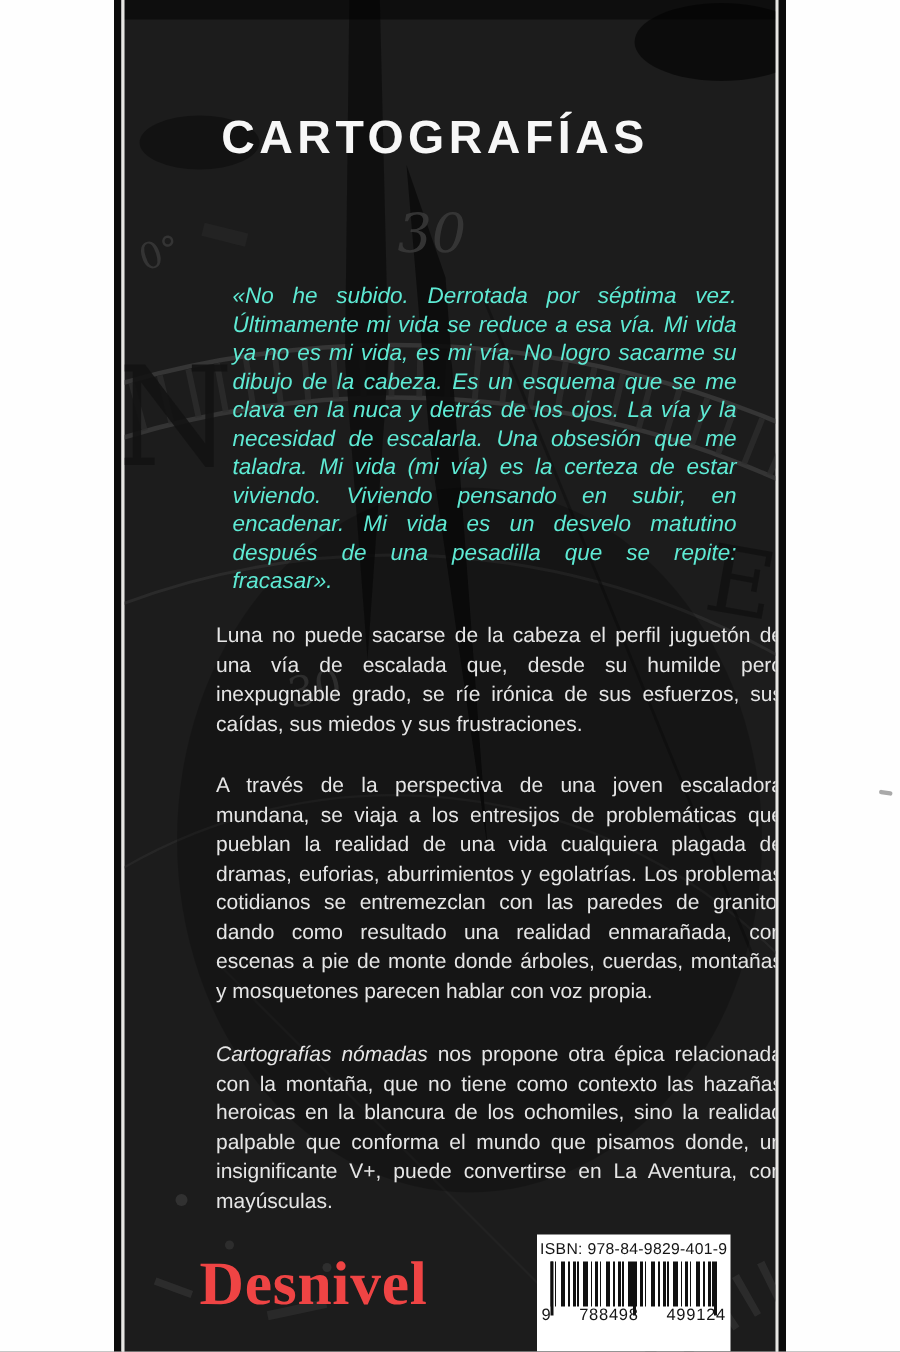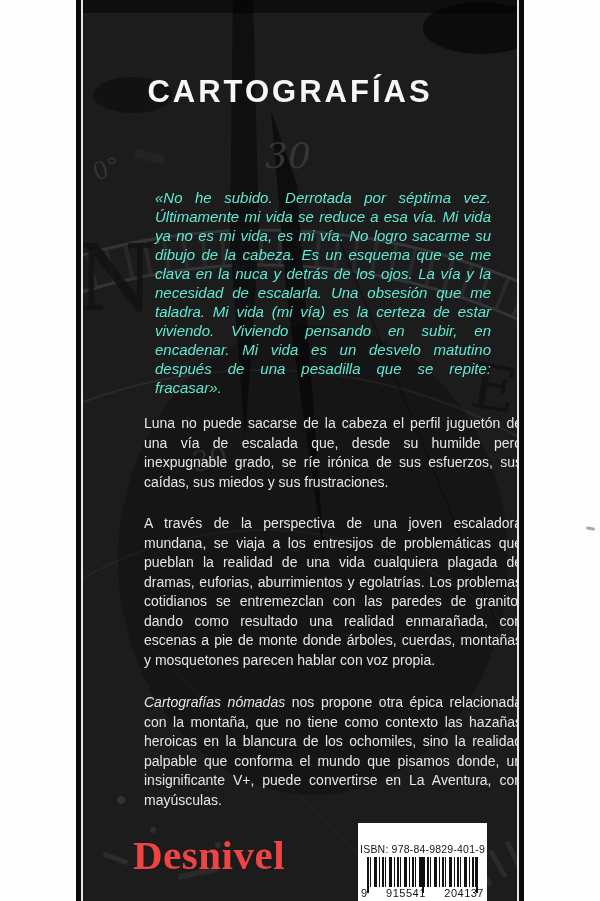--- a/index.html
+++ b/index.html
@@ -41,21 +41,21 @@
   .publisher{
     position:absolute;left:30px;top:831px;
     font-family:"Liberation Serif",serif;font-weight:700;
     font-size:41px;color:#ef4444;letter-spacing:0.5px;margin-left:20px;
   }
   
   .isbn-box{
     position:absolute;left:275px;top:823px;width:129px;height:78px;
     background:#ffffff;color:#151515;text-align:center;
   }
-  .isbn-label{font-size:10.5px;letter-spacing:0.2px;padding-top:20px;}
+  .isbn-label{font-size:10.5px;letter-spacing:0.2px;padding-top:4px;}
   .bars-wrap{position:relative;margin:2px 9px 0 9px;height:36px;}
   .bars{
     position:absolute;left:0;right:0;top:0;height:30px;
     background:repeating-linear-gradient(90deg,
       #101010 0 2px,#ffffff 2px 3px,#101010 3px 4px,#ffffff 4px 7px,
       #101010 7px 10px,#ffffff 10px 12px,#101010 12px 13px,#ffffff 13px 15px);
   }
   .guard{position:absolute;top:0;width:2px;height:36px;background:#101010;}
   .guard.g-left{left:0;}
   .guard.g-mid{left:50%;margin-left:-1px;}
@@ -138,21 +138,21 @@
       <div class="isbn-box">
         <div class="isbn-label">ISBN: 978-84-9829-401-9</div>
         <div class="bars-wrap">
           <div class="bars"></div>
           <div class="guard g-left"></div>
           <div class="guard g-mid"></div>
           <div class="guard g-right"></div>
         </div>
         <div class="digits">
           <span>9</span>
-          <span>915541</span>
-          <span>204137</span>
+          <span>788498</span>
+          <span>499124</span>
         </div>
       </div>
     </div>
   </div>
 
   <div class="artifact"></div>
 </div>
 
 </body></html>

